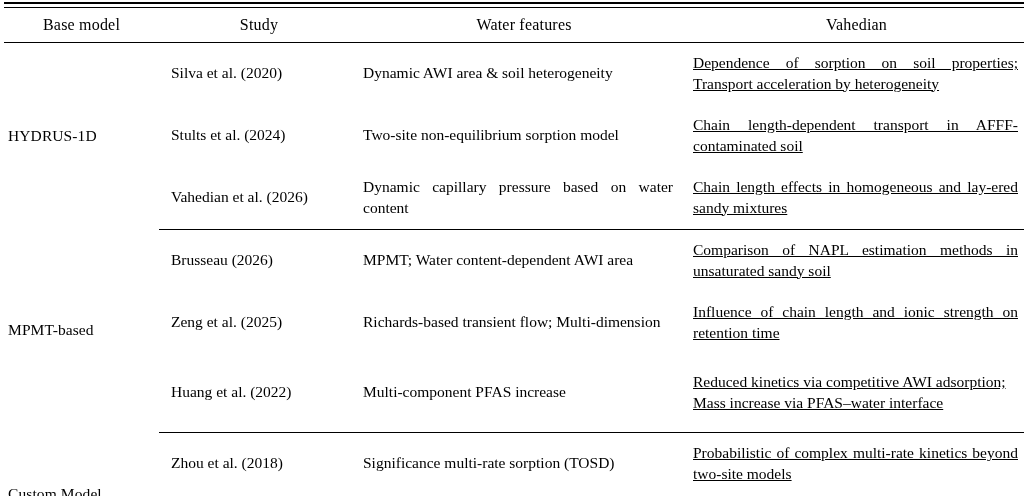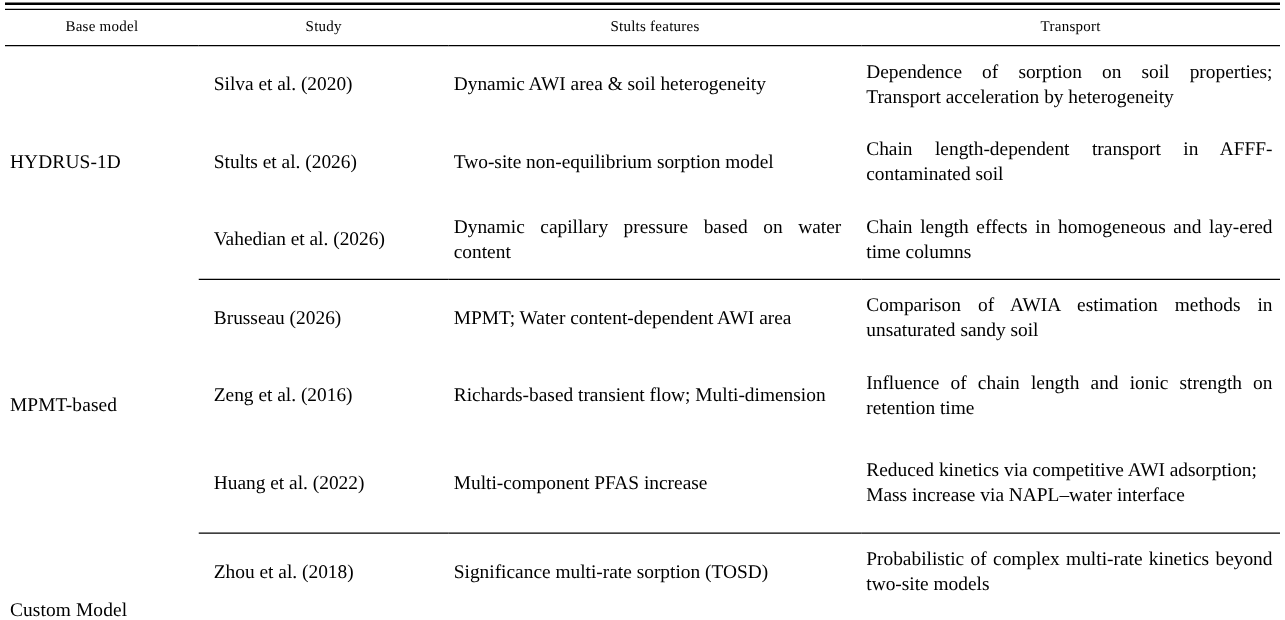--- a/index.html
+++ b/index.html
@@ -39,21 +39,21 @@
     margin: 2px 4px 0 4px;
   }
   .rule-top-thin {
     height: 0;
     border-top: 1.2px solid #000;
     margin: 2.5px 4px 0 4px;
   }
 
   thead th {
     font-weight: normal;
-    font-size: 12px;
+    font-size: 16px;
     padding: 6px 0 7px 0;
     border-bottom: 1.6px solid #000;
     text-align: center;
     vertical-align: middle;
     letter-spacing: 0.2px;
   }
 
   tbody tr.section-start > td {
     border-top: 0;
   }
@@ -95,20 +95,21 @@
     padding: 9px 16px 9px 4px;
     text-align: justify;
     text-align-last: left;
     vertical-align: middle;
   }
   .cell-findings {
     padding: 9px 6px 9px 4px;
     text-align: justify;
     text-align-last: left;
     vertical-align: middle;
+    text-decoration: underline;
   }
 
   .cell-findings.multi-line-block {
     vertical-align: middle;
   }
 
   .row-h-2line  td { height: 44px; }
   .row-h-3line  td { height: 60px; }
 
   
@@ -129,65 +130,65 @@
       <col class="c-base">
       <col class="c-study">
       <col class="c-features">
       <col class="c-findings">
     </colgroup>
 
     <thead>
       <tr>
         <th>Base model</th>
         <th>Study</th>
-        <th>Stults features</th>
-        <th>Transport</th>
+        <th>Water features</th>
+        <th>Vahedian</th>
       </tr>
     </thead>
 
     <tbody>
 
       <tr class="section-start row-h-2line">
         <td class="cell-base" rowspan="3">
           <span class="basetext">HYDRUS-1D</span>
         </td>
         <td class="cell-study">Silva et al. (2020)</td>
         <td class="cell-features">Dynamic AWI area &amp; soil heterogeneity</td>
         <td class="cell-findings">Dependence of sorption on soil properties; Transport acceleration by heterogeneity</td>
       </tr>
       <tr class="row-h-2line">
-        <td class="cell-study">Stults et al. (2026)</td>
+        <td class="cell-study">Stults et al. (2024)</td>
         <td class="cell-features">Two-site non-equilibrium sorption model</td>
         <td class="cell-findings">Chain length-dependent transport in AFFF-contaminated soil</td>
       </tr>
       <tr class="section-end row-h-2line">
         <td class="cell-study">Vahedian et al. (2026)</td>
         <td class="cell-features">Dynamic capillary pressure based on water content</td>
-        <td class="cell-findings">Chain length effects in homogeneous and lay-ered time columns</td>
+        <td class="cell-findings">Chain length effects in homogeneous and lay-ered sandy mixtures</td>
       </tr>
 
       <tr class="section-start row-h-2line">
         <td class="cell-base" rowspan="3">
           <span class="basetext">MPMT-based</span>
         </td>
         <td class="cell-study">Brusseau (2026)</td>
         <td class="cell-features">MPMT; Water content-dependent AWI area</td>
-        <td class="cell-findings">Comparison of AWIA estimation methods in unsaturated sandy soil</td>
+        <td class="cell-findings">Comparison of NAPL estimation methods in unsaturated sandy soil</td>
       </tr>
       <tr class="row-h-2line">
-        <td class="cell-study">Zeng et al. (2016)</td>
+        <td class="cell-study">Zeng et al. (2025)</td>
         <td class="cell-features">Richards-based transient flow; Multi-dimension</td>
         <td class="cell-findings">Influence of chain length and ionic strength on retention time</td>
       </tr>
       <tr class="section-end row-h-3line">
         <td class="cell-study">Huang et al. (2022)</td>
         <td class="cell-features">Multi-component PFAS increase</td>
         <td class="cell-findings multi-line-block">
           <span class="hang">Reduced kinetics via competitive AWI adsorption;</span>
-          <span class="hang nostretch">Mass increase via NAPL–water interface</span>
+          <span class="hang nostretch">Mass increase via PFAS–water interface</span>
         </td>
       </tr>
 
       <tr class="section-start row-h-2line">
         <td class="cell-base" rowspan="2">
           <span class="basetext">Custom Model</span>
         </td>
         <td class="cell-study">Zhou et al. (2018)</td>
         <td class="cell-features">Significance multi-rate sorption (TOSD)</td>
         <td class="cell-findings">Probabilistic of complex multi-rate kinetics beyond two-site models</td>

